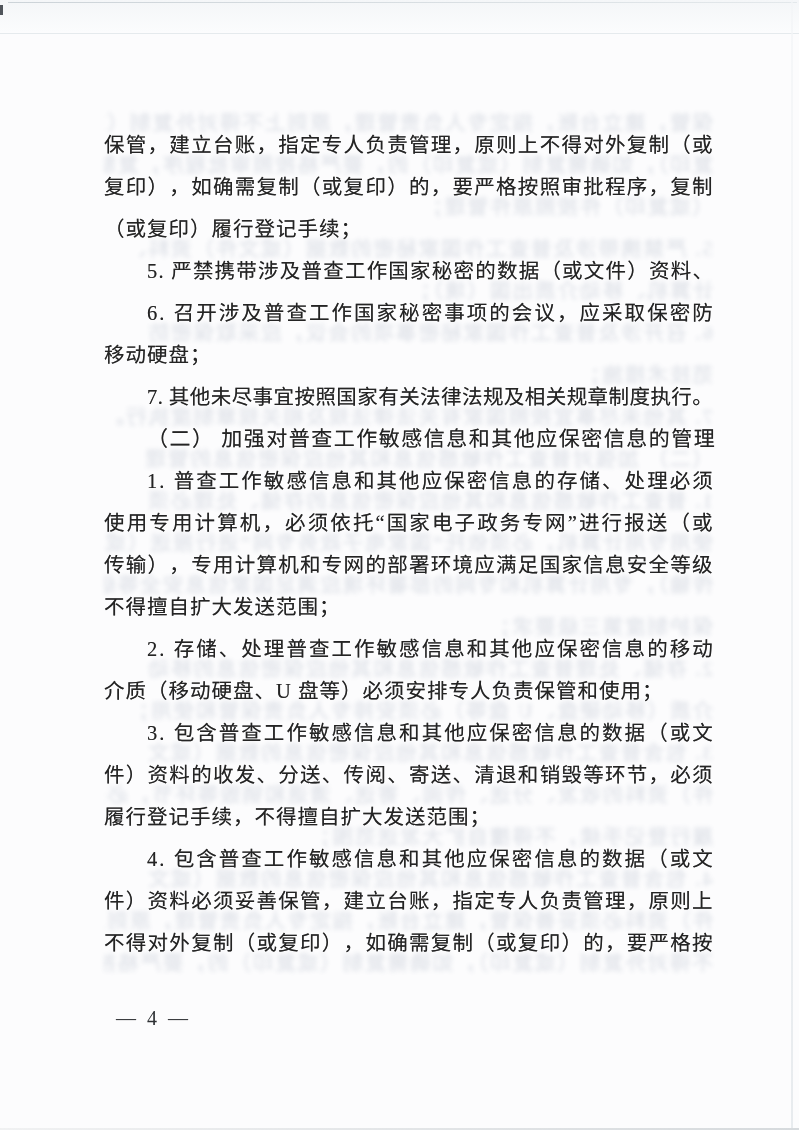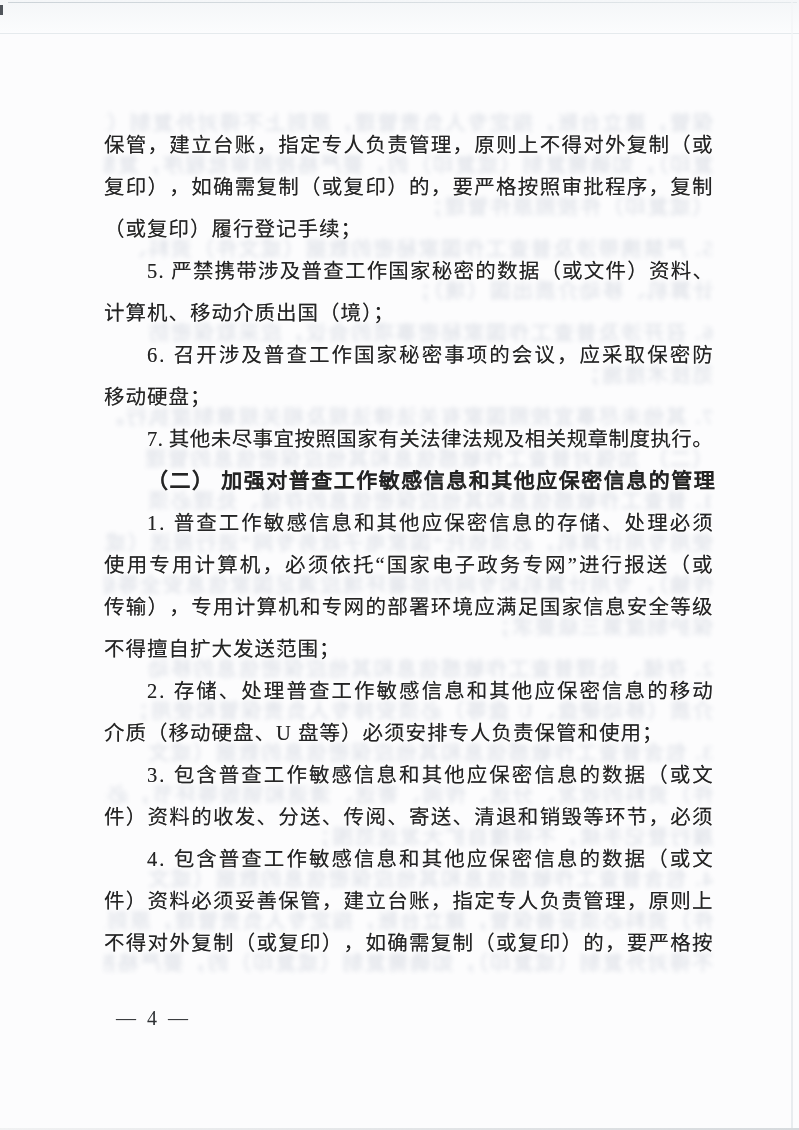--- a/index.html
+++ b/index.html
@@ -39,21 +39,21 @@
   
   .body-text {
     position: absolute; left: 104px; top: 124px; width: 609px;
     color: #242424; font-size: 20.5px;
     text-shadow: 0 0 0.6px rgba(36,36,36,.55);
   }
   .line { height: 42px; line-height: 42px; letter-spacing: 1px; white-space: nowrap; }
   .line.full { display: flex; justify-content: space-between; align-items: center;
                letter-spacing: 0; white-space: normal; }
   .indent { padding-left: 43px; }
-  .heading { font-weight: bold; font-size: 21px; letter-spacing: 1.5px; }
+  .heading { font-weight: normal; font-size: 21px; letter-spacing: 1.5px; }
   .footer {
     position: absolute; left: 116px; top: 1003px; height: 30px; line-height: 30px;
     font-size: 20px; color: #2e3134; letter-spacing: 3px;
   }
 </style>
 </head>
 <body>
 
 <div class="page">
 
@@ -173,21 +173,20 @@
         <span>据</span>
         <span>（</span>
         <span>或</span>
         <span>文</span>
         <span>件</span>
         <span>）</span>
         <span>资</span>
         <span>料</span>
         <span>、</span>
       </div>
-    <div class="line">计算机、移动介质出国（境）；</div>
     <div class="line full indent">
         <span>6</span>
         <span>.</span>
         <span>&nbsp;</span>
         <span>召</span>
         <span>开</span>
         <span>涉</span>
         <span>及</span>
         <span>普</span>
         <span>查</span>
@@ -415,20 +414,21 @@
         <span>和</span>
         <span>销</span>
         <span>毁</span>
         <span>等</span>
         <span>环</span>
         <span>节</span>
         <span>，</span>
         <span>必</span>
         <span>须</span>
       </div>
+    <div class="line">履行登记手续，不得擅自扩大发送范围；</div>
     <div class="line full indent">
         <span>4</span>
         <span>.</span>
         <span>&nbsp;</span>
         <span>包</span>
         <span>含</span>
         <span>普</span>
         <span>查</span>
         <span>工</span>
         <span>作</span>

